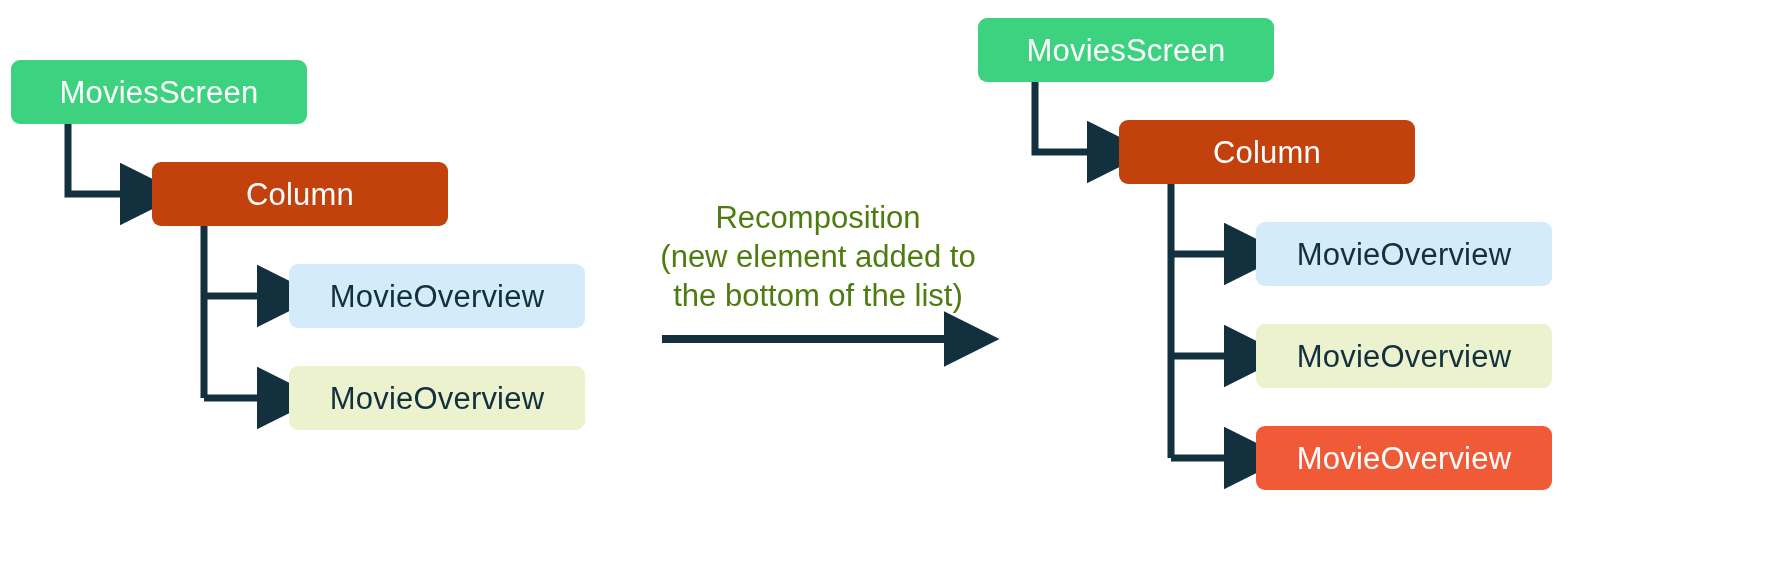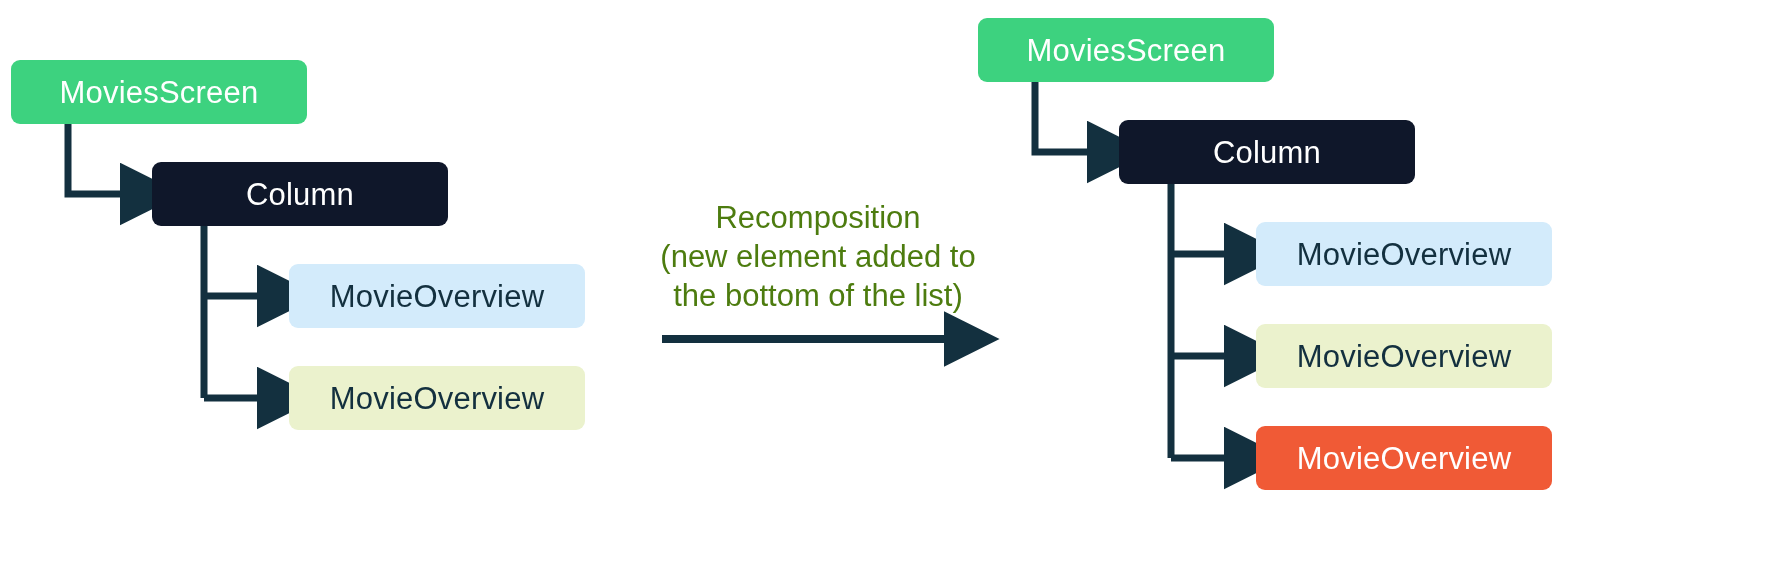--- a/index.html
+++ b/index.html
@@ -26,21 +26,21 @@
     border-radius: 9px;
     display: flex;
     align-items: center;
     justify-content: center;
     font-size: 31px;
     line-height: 1;
     letter-spacing: 0.2px;
     white-space: nowrap;
   }
   .node.green   { background: #3DD27F; color: #ffffff; }
-  .node.blue    { background: #0f172a; color: #ffffff; }
+  .node.blue    { background: #c2410c; color: #ffffff; }
   .node.lblue   { background: #D3EBFB; color: #13303F; }
   .node.lgreen  { background: #EBF2CD; color: #13303F; }
   .node.orange  { background: #F05A36; color: #ffffff; }
 
   .caption {
     position: absolute;
     color: #4d7c0f;
     font-size: 31px;
     line-height: 1.26;
     text-align: center;

